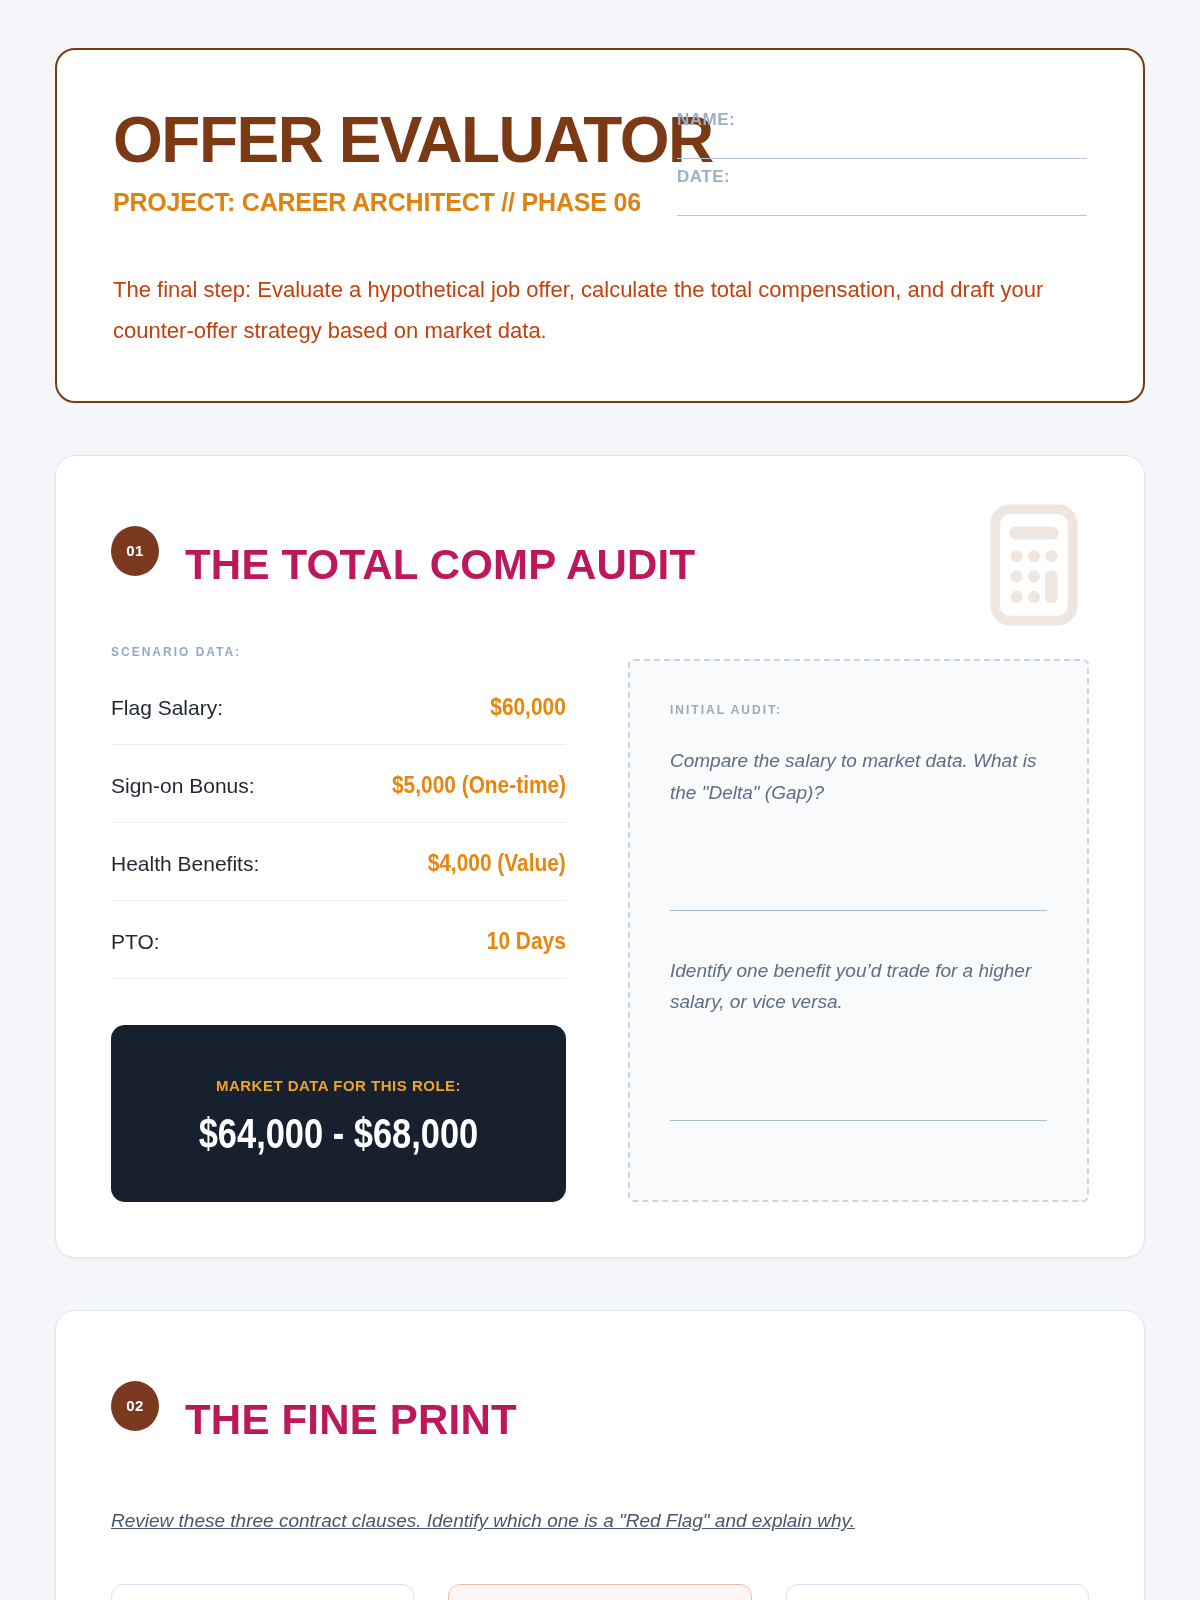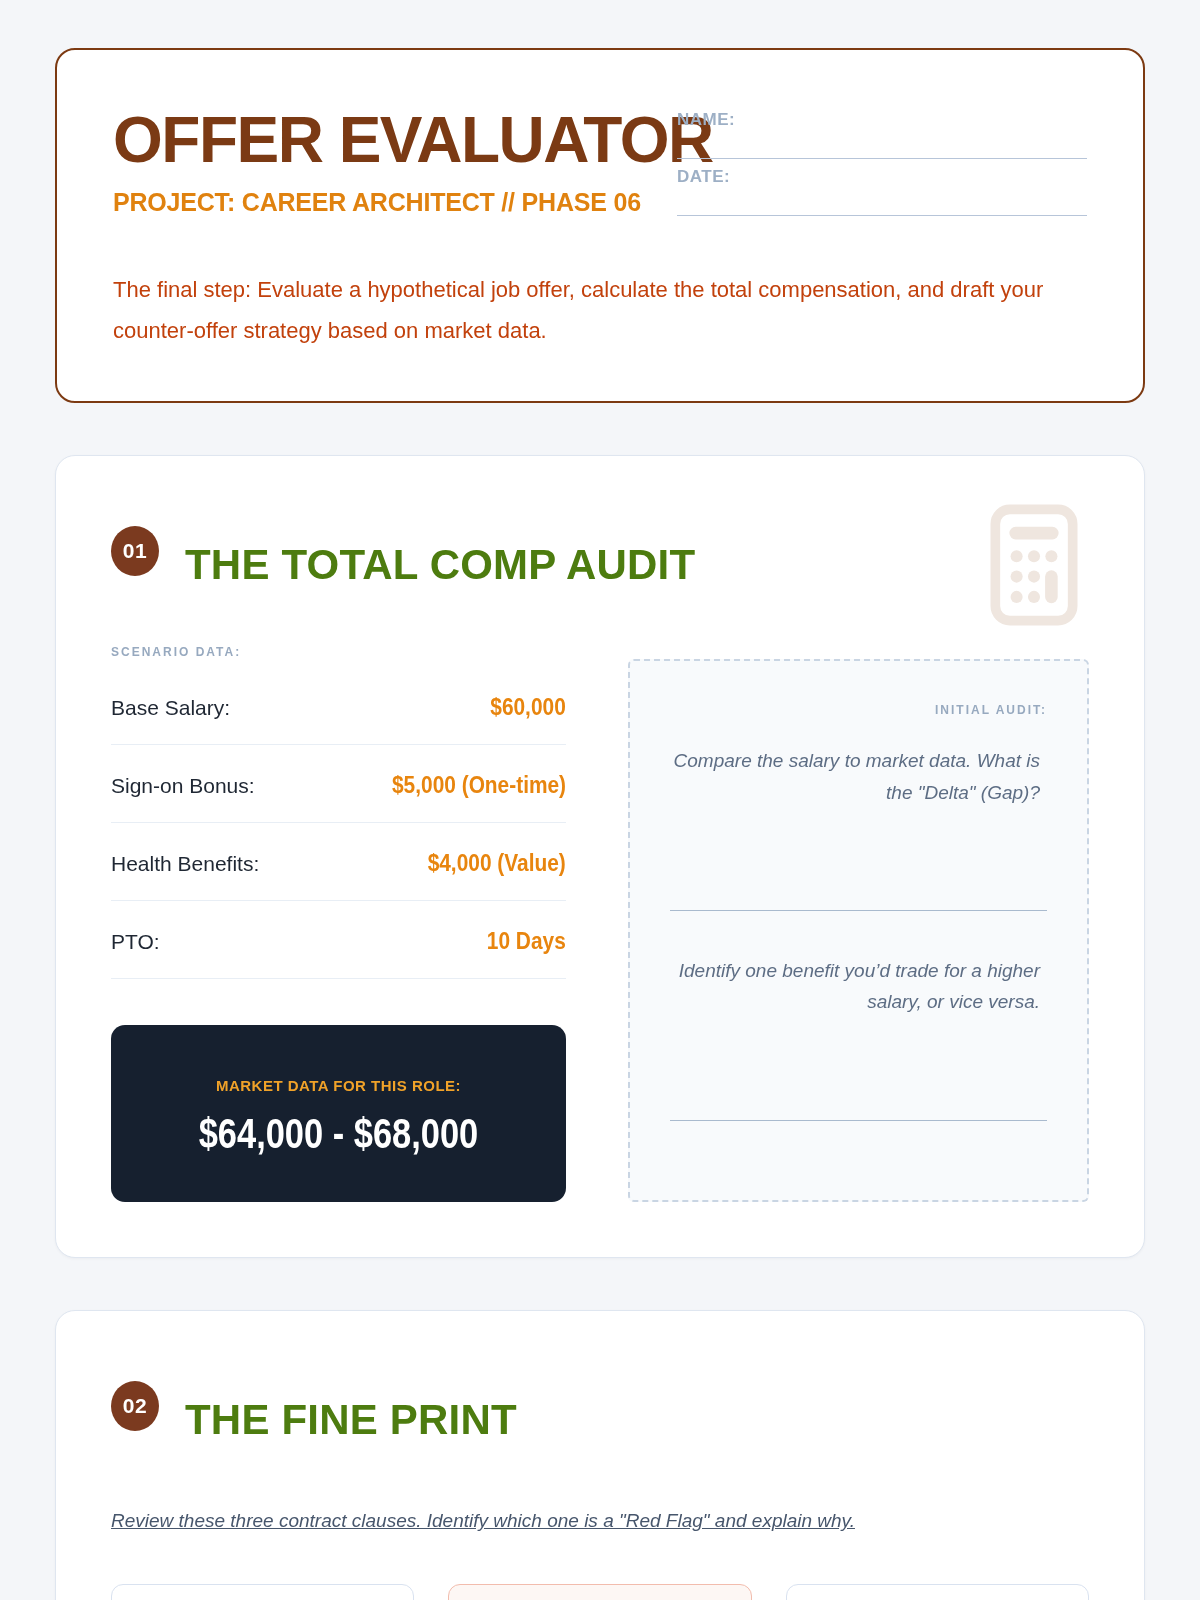--- a/index.html
+++ b/index.html
@@ -48,25 +48,25 @@
     margin-top:46px; font-size:22px; line-height:1.85; color:#c2410c;
     max-width:960px;
   }
 
   
   .section-head { display:flex; align-items:center; gap:26px; }
   .num-badge {
     width:48px; height:50px; border-radius:50%;
     background:#7B3A1F; color:#FFFFFF;
     display:flex; align-items:center; justify-content:center;
-    font-size:21px; font-weight:800; letter-spacing:0.5px;
+    font-size:15px; font-weight:800; letter-spacing:0.5px;
     flex:0 0 auto;
   }
   .section-title {
-    font-size:42px; font-weight:800; color:#4d7c0f; letter-spacing:0.2px;
+    font-size:42px; font-weight:800; color:#be185d; letter-spacing:0.2px;
     white-space:nowrap;
     margin-top:29px;
   }
 
   
   .comp-grid {
     margin-top:56px;
     display:grid;
     grid-template-columns:455px 1fr;
     column-gap:62px;
@@ -96,21 +96,21 @@
     margin-top:16px; font-size:42px; font-weight:700; color:#FFFFFF;
     white-space:nowrap; display:inline-block;
     transform:scaleX(0.82); transform-origin:50% 50%;
   }
 
   .audit-box {
     margin-top:14px;
     border:2px dashed #C9D5E3; border-radius:6px;
     background:#F8FAFC;
     padding:42px 40px 36px;
-    position:relative; z-index:1;text-align:right;
+    position:relative; z-index:1;
   }
   .audit-prompt {
     font-size:19px; font-style:italic; color:#5D6D84; line-height:1.65;
     max-width:370px;
   }
   .audit-prompt.first { margin-top:28px; }
   .audit-prompt.second { margin-top:44px; }
   .write-line { margin-top:102px; border-bottom:1px solid #A9BACE; height:1px; }
 
   .calc-icon {
@@ -177,21 +177,21 @@
       <div class="section-title">THE TOTAL COMP AUDIT</div>
     </div>
 
     <div class="comp-grid">
 
       <div>
         <div class="mini-label">SCENARIO DATA:</div>
 
         <div class="comp-rows">
           <div class="comp-row">
-            <span class="comp-row-label">Base Salary:</span>
+            <span class="comp-row-label">Flag Salary:</span>
             <span class="comp-row-value">$60,000</span>
           </div>
           <div class="comp-row">
             <span class="comp-row-label">Sign-on Bonus:</span>
             <span class="comp-row-value">$5,000 (One-time)</span>
           </div>
           <div class="comp-row">
             <span class="comp-row-label">Health Benefits:</span>
             <span class="comp-row-value">$4,000 (Value)</span>
           </div>

